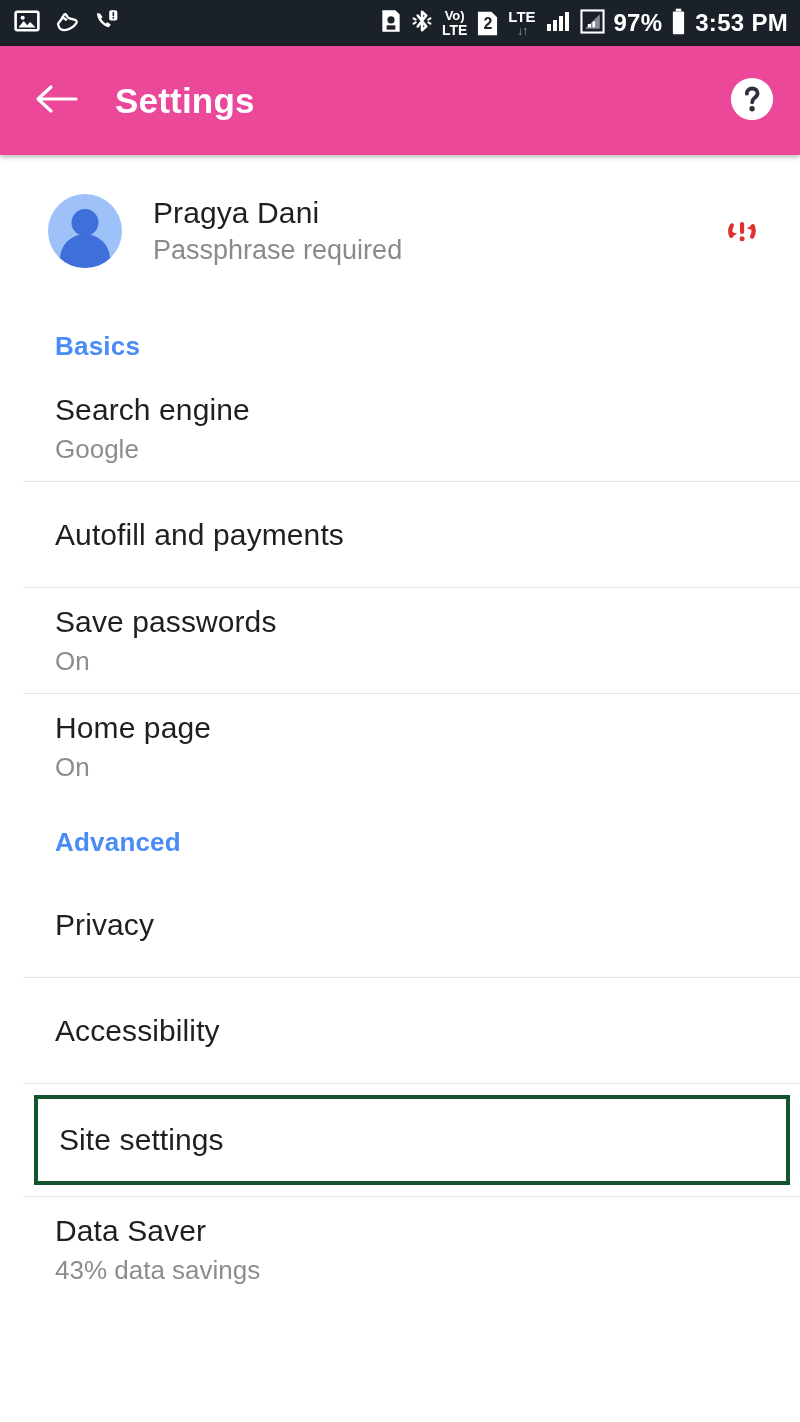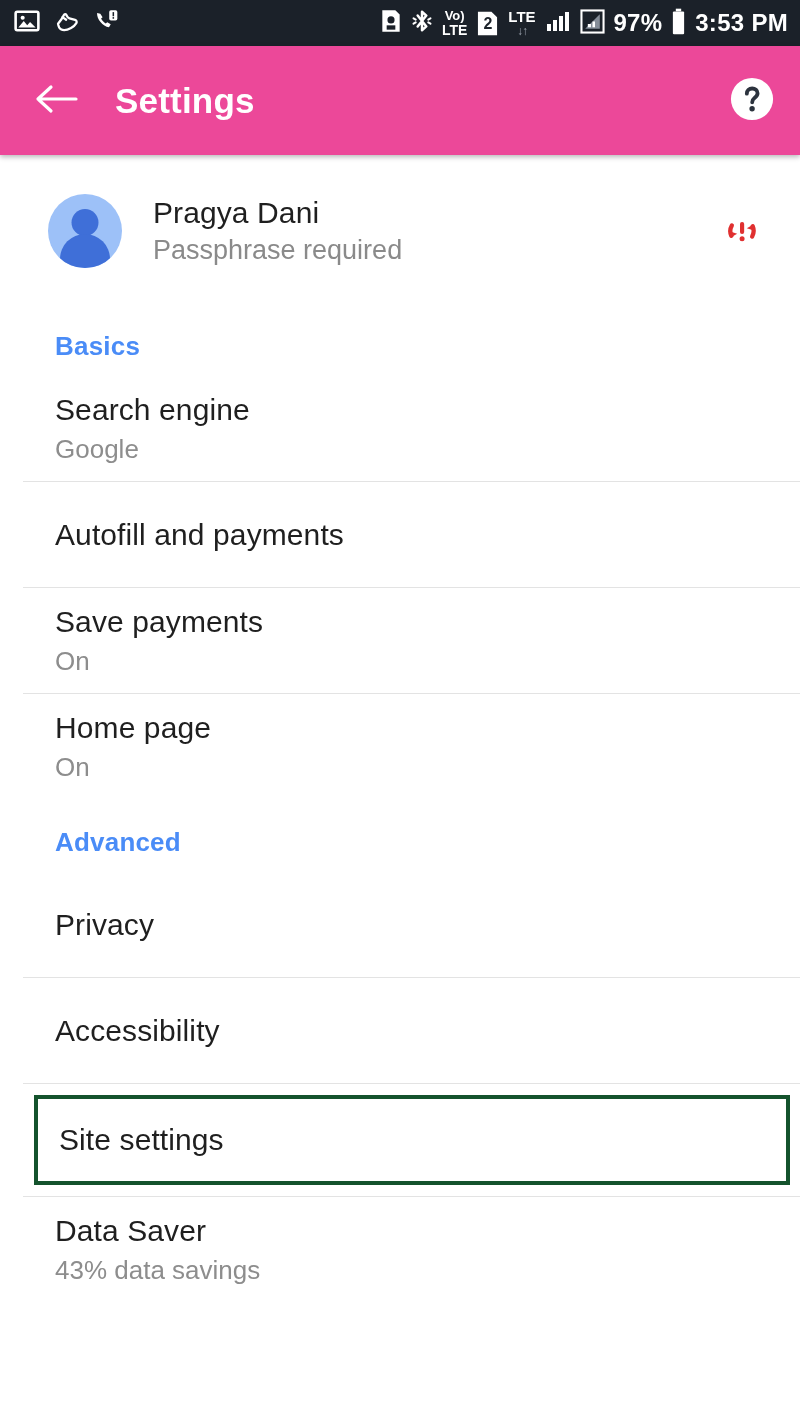--- a/index.html
+++ b/index.html
@@ -315,21 +315,21 @@
     <div class="li-sub">Google</div>
   </div>
   <div class="divider"></div>
 
   <div class="list-item li-one-line">
     <div class="li-title">Autofill and payments</div>
   </div>
   <div class="divider"></div>
 
   <div class="list-item li-two-line">
-    <div class="li-title">Save payments</div>
+    <div class="li-title">Save passwords</div>
     <div class="li-sub">On</div>
   </div>
   <div class="divider"></div>
 
   <div class="list-item li-two-line">
     <div class="li-title">Home page</div>
     <div class="li-sub">On</div>
   </div>
 
   <div class="section-header" style="padding-top:28px;">Advanced</div>

